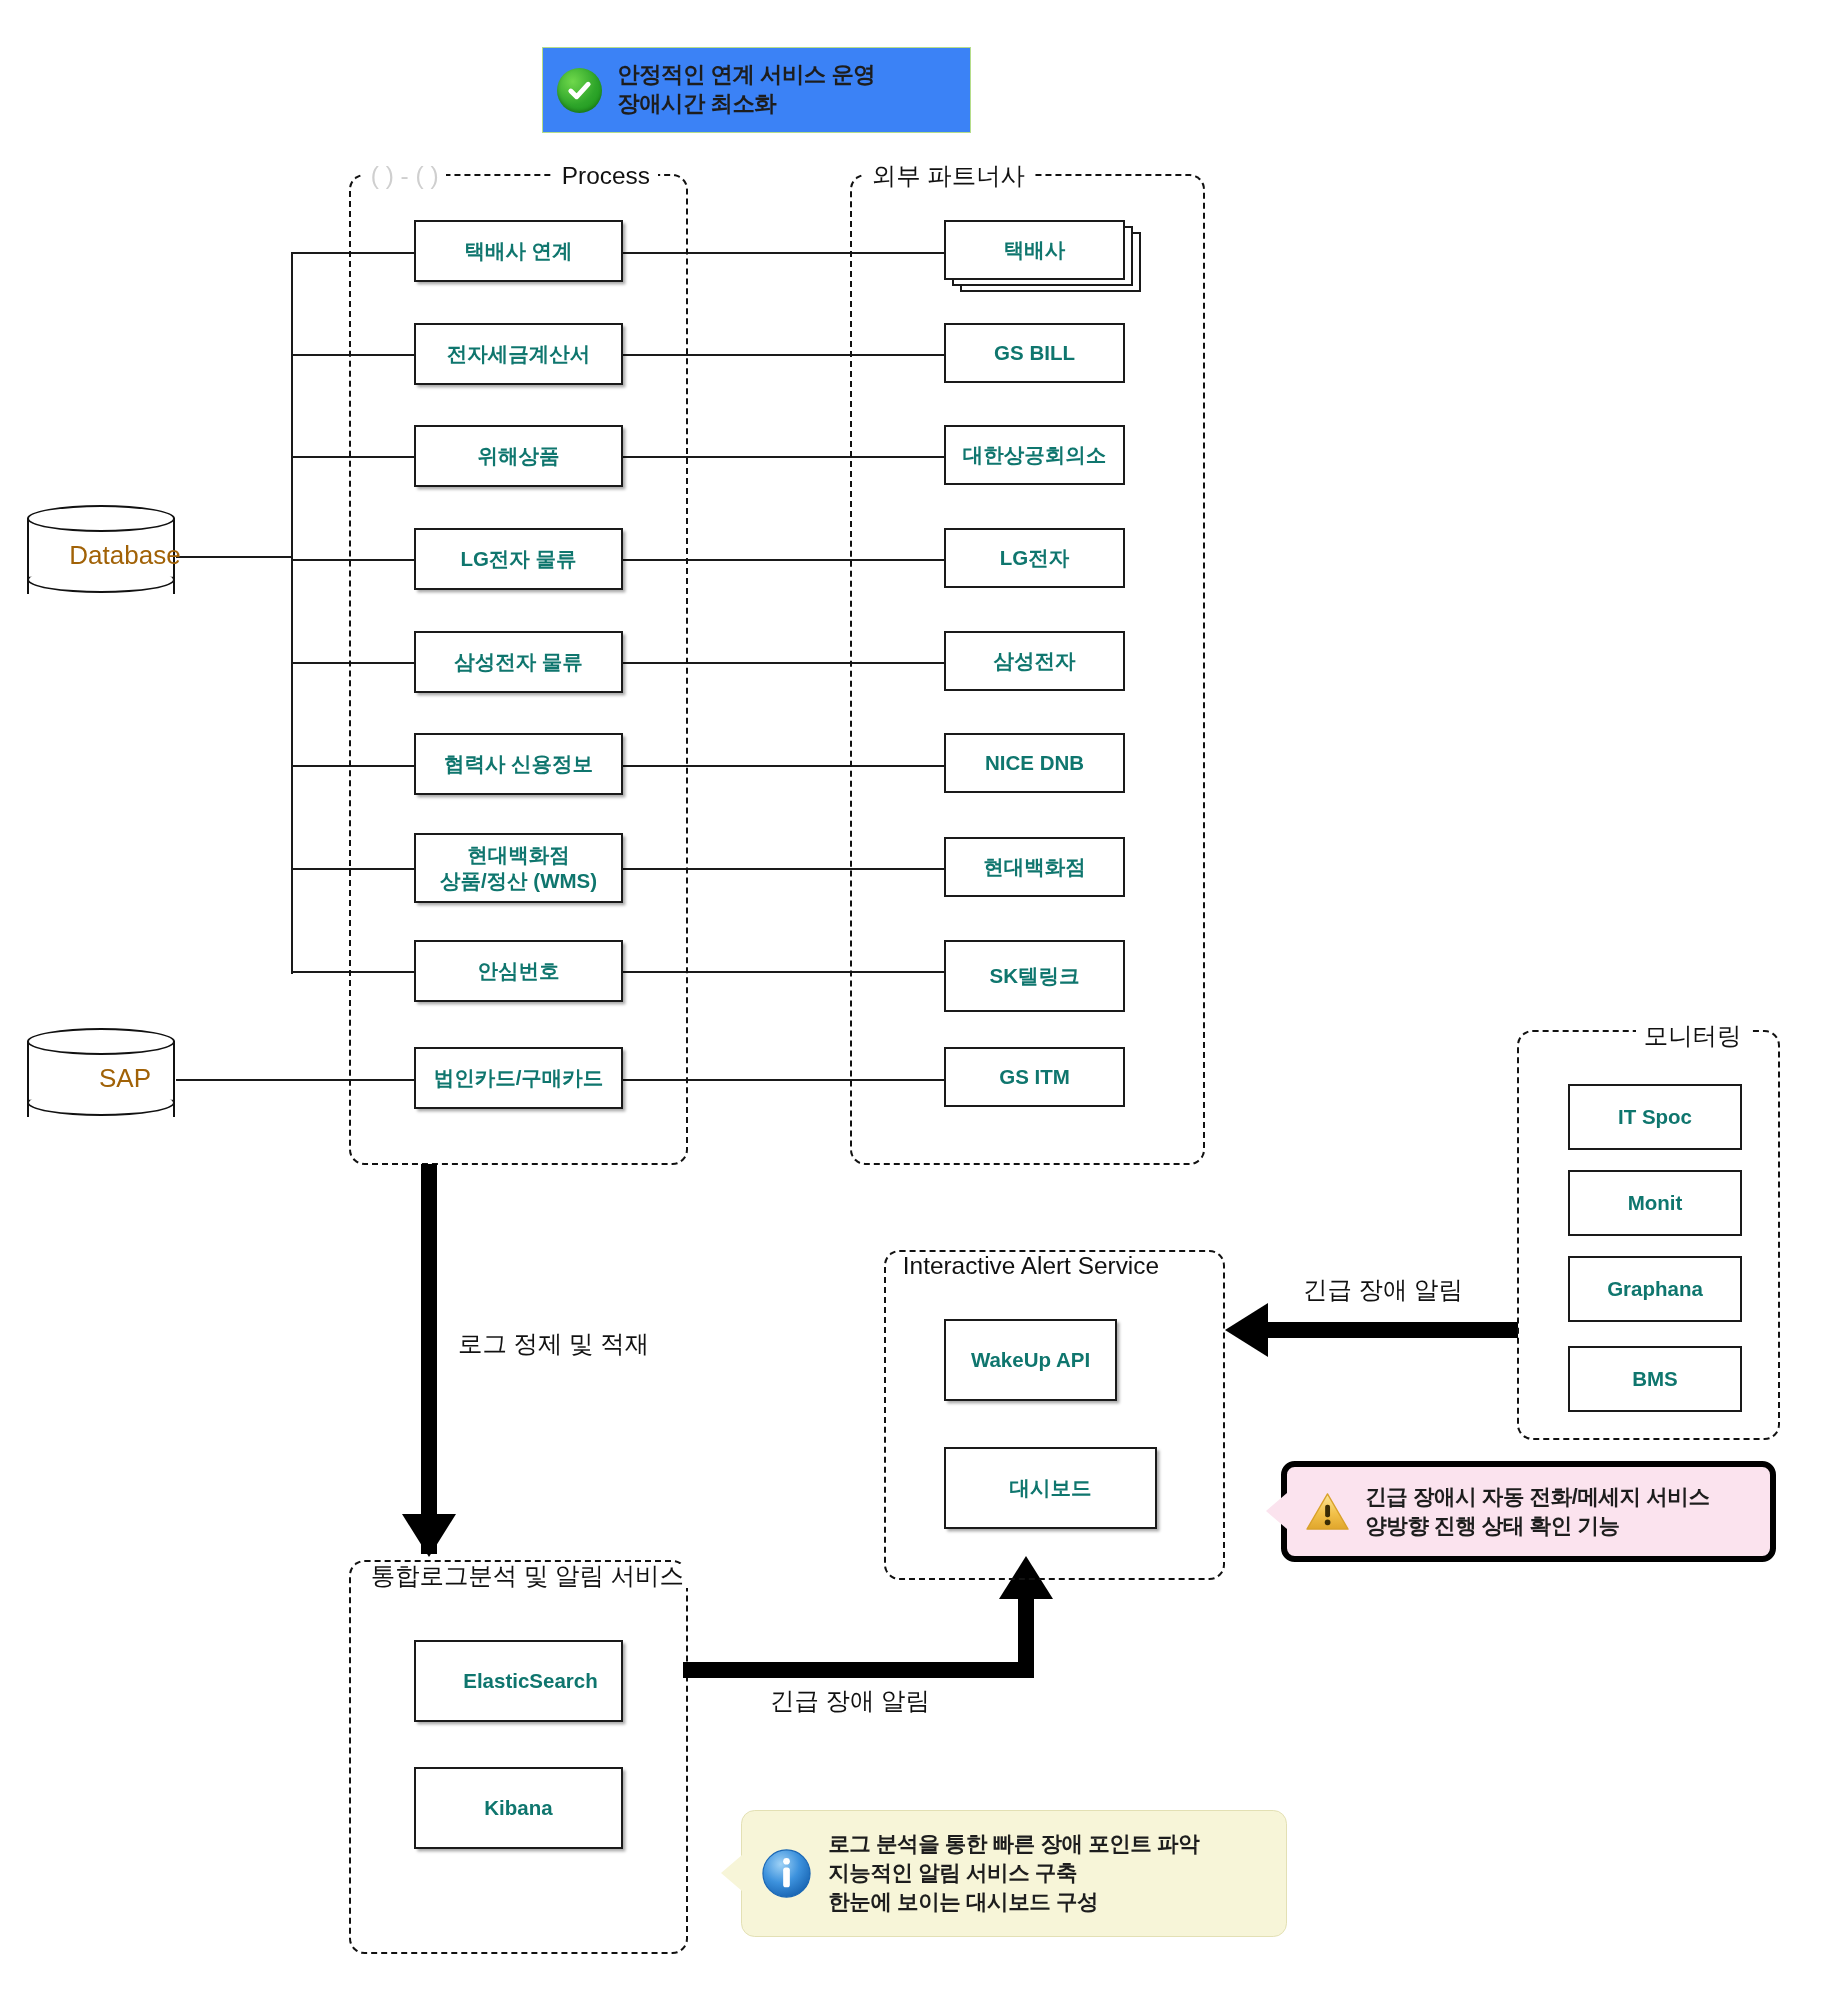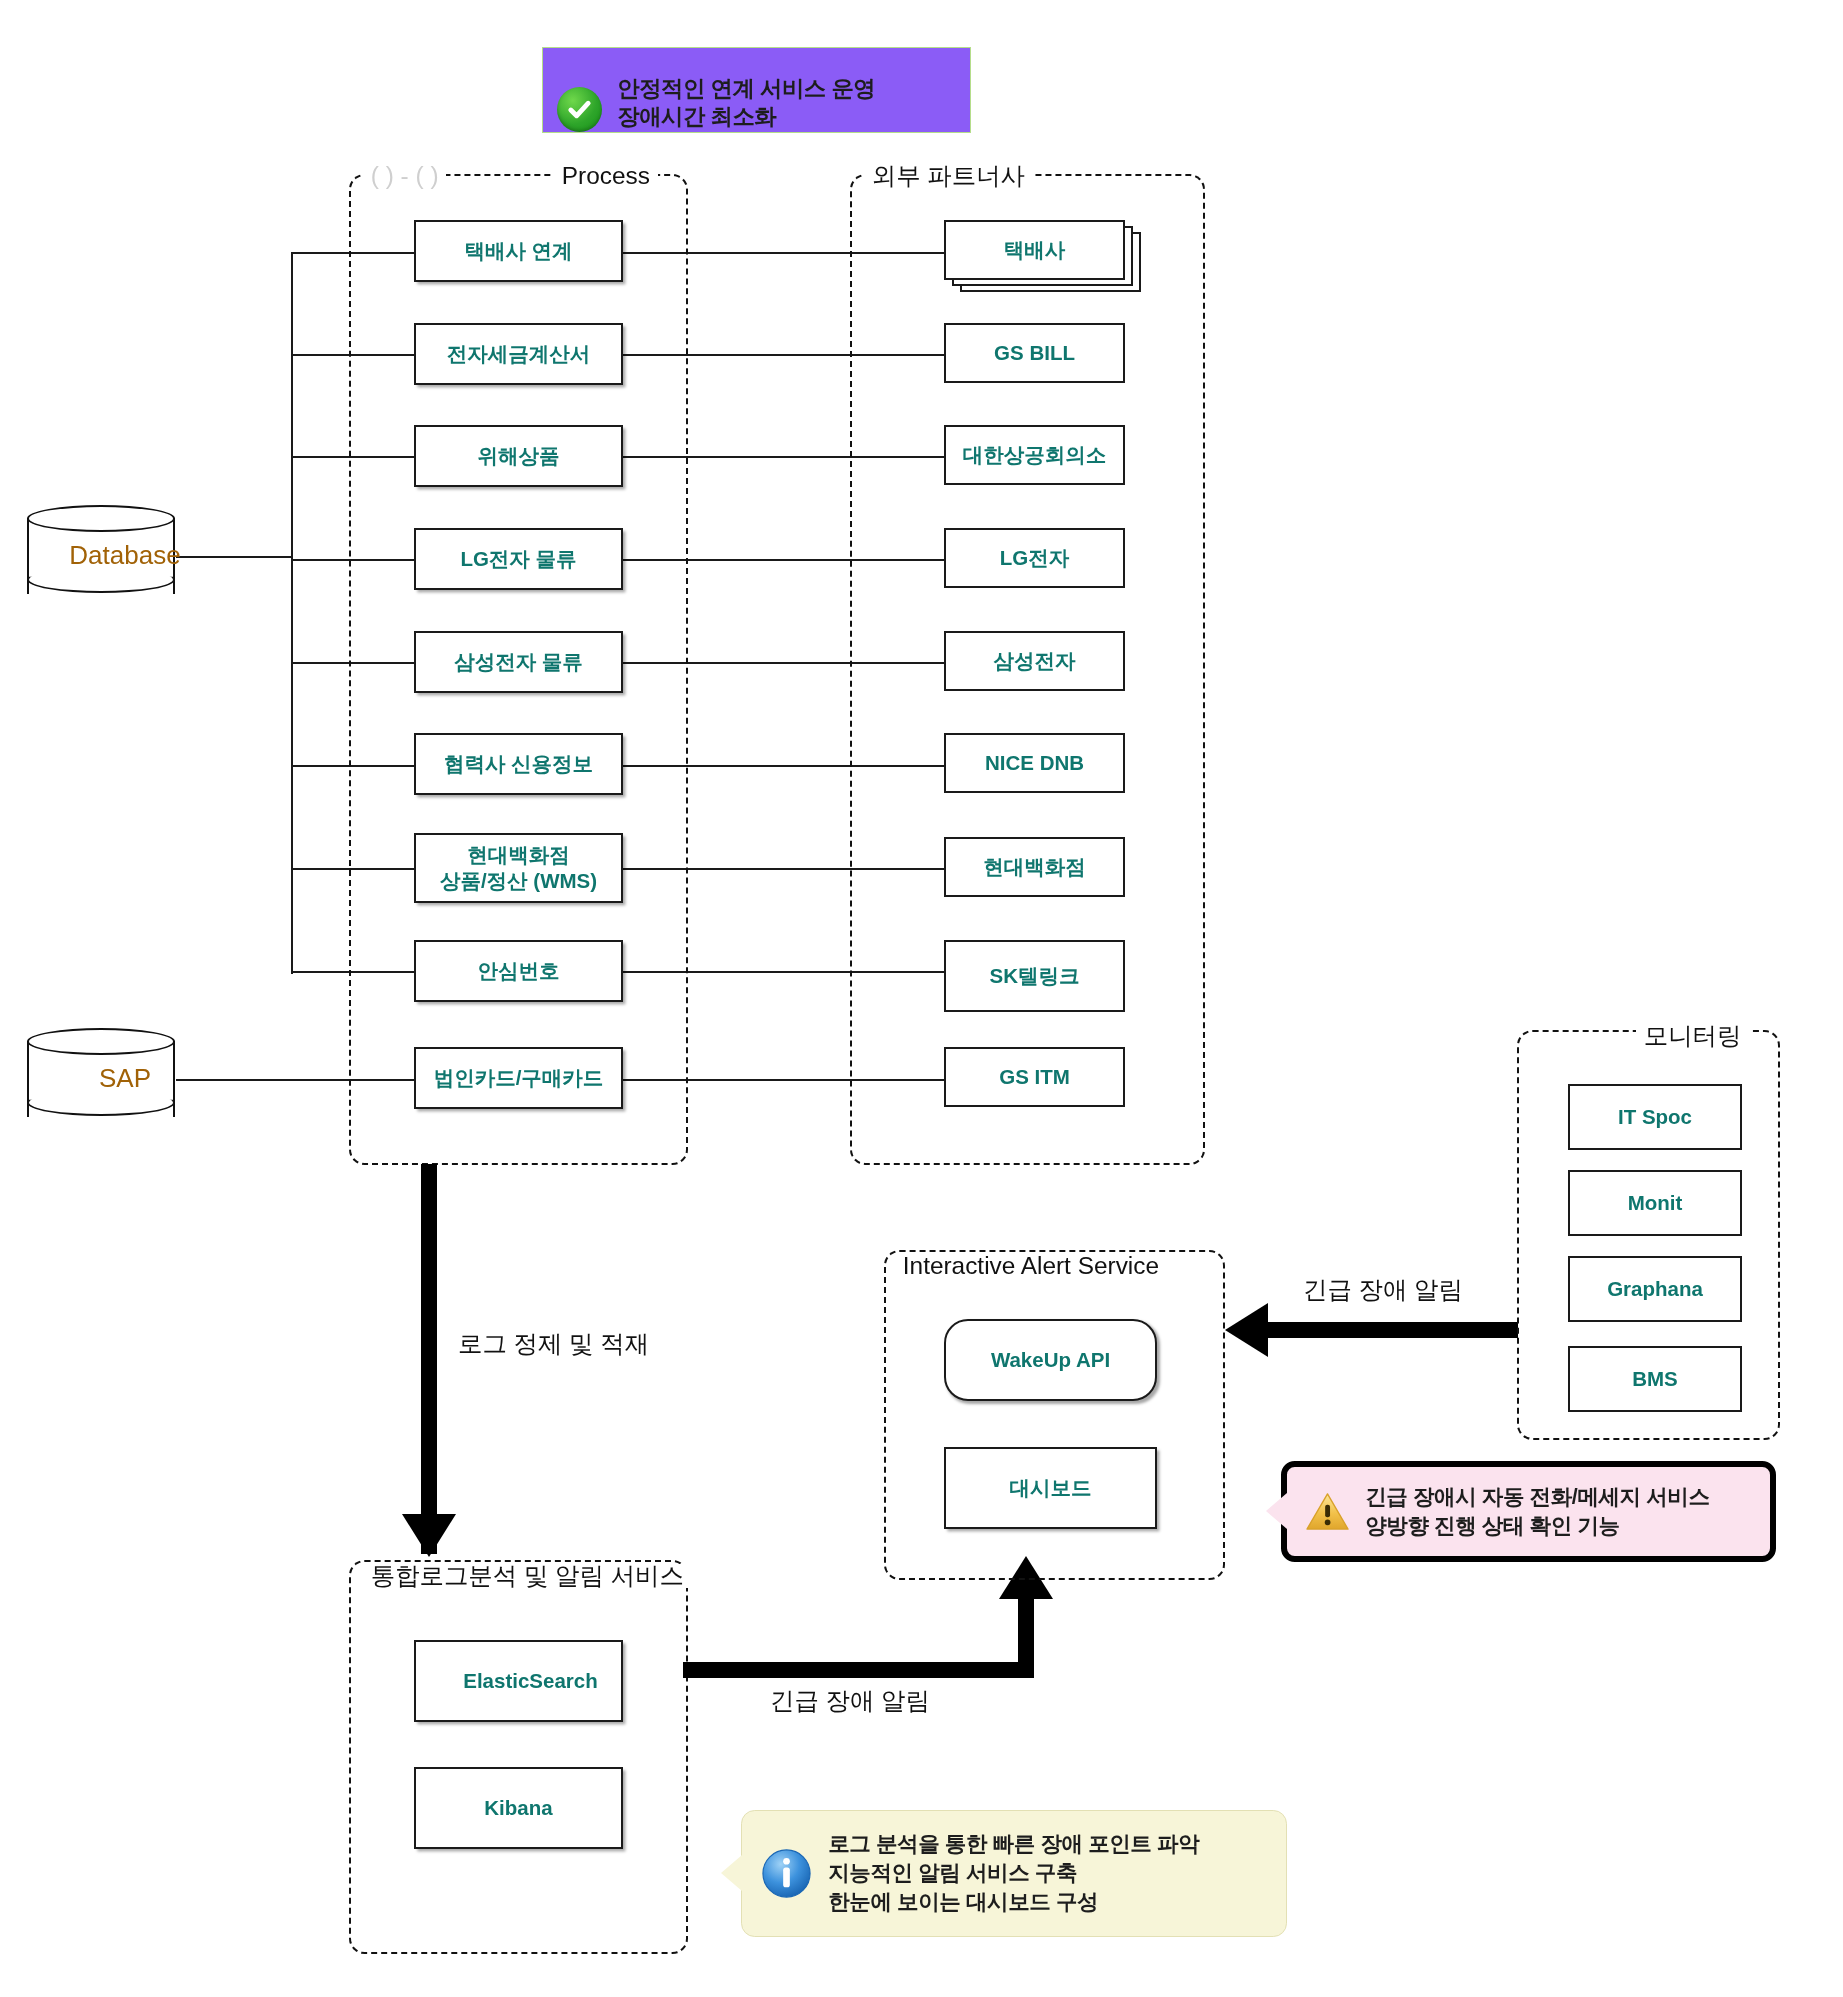--- a/index.html
+++ b/index.html
@@ -13,23 +13,23 @@
     height:1997px;
     background:#ffffff;
     overflow:hidden;
   }
 
   
   .goal-banner{
     position:absolute;
     left:542px; top:47px;
     width:429px; height:86px;
-    background:#8b5cf6;
+    background:#3b82f6;
     border:1px solid #b5dd8a;
-    display:flex;align-items:flex-end;
+    display:flex;align-items:center;
     box-sizing:border-box;
     padding-left:13.7px;
   }
   .goal-check{
     width:45px;height:45px;flex:0 0 45px;
     border-radius:50%;
     background:radial-gradient(circle at 35% 30%,#6fd84b 0%,#2ea52a 55%,#169218 100%);
     box-shadow:inset 0 -2px 3.9px rgba(0,0,0,.25);
     display:flex;align-items:center;justify-content:center;
     margin-right:15.6px;
@@ -304,21 +304,21 @@
   </div>
 
   <div class="thick-h" style="left:683px; top:1662px; width:351px;"></div>
   <div class="thick-v" style="left:1018px; top:1599px; height:70px;"></div>
   <div class="arrow-up" style="left:999px; top:1556px;"></div>
   <div class="edge-label" style="left:770px; top:1685px;">긴급 장애 알림</div>
 
   <div class="dashgroup" style="left:884px; top:1250px; width:341px; height:330px;"></div>
   <div class="dashgroup-title" style="left:895px; top:1254px;">Interactive Alert Service</div>
 
-  <div class="node" style="left:944px; top:1319px; width:213px; height:82px;border-radius:24px;">
+  <div class="node" style="left:944px; top:1319px; width:173px; height:82px;">
     <span>WakeUp API</span>
   </div>
   <div class="node" style="left:944px; top:1447px; width:213px; height:82px;">
     <span>대시보드</span>
   </div>
 
   <div class="thick-h" style="left:1268px; top:1322px; width:250px;"></div>
   <div class="arrow-left" style="left:1225px; top:1303px;"></div>
   <div class="edge-label" style="left:1303px; top:1274px;">긴급 장애 알림</div>
 

